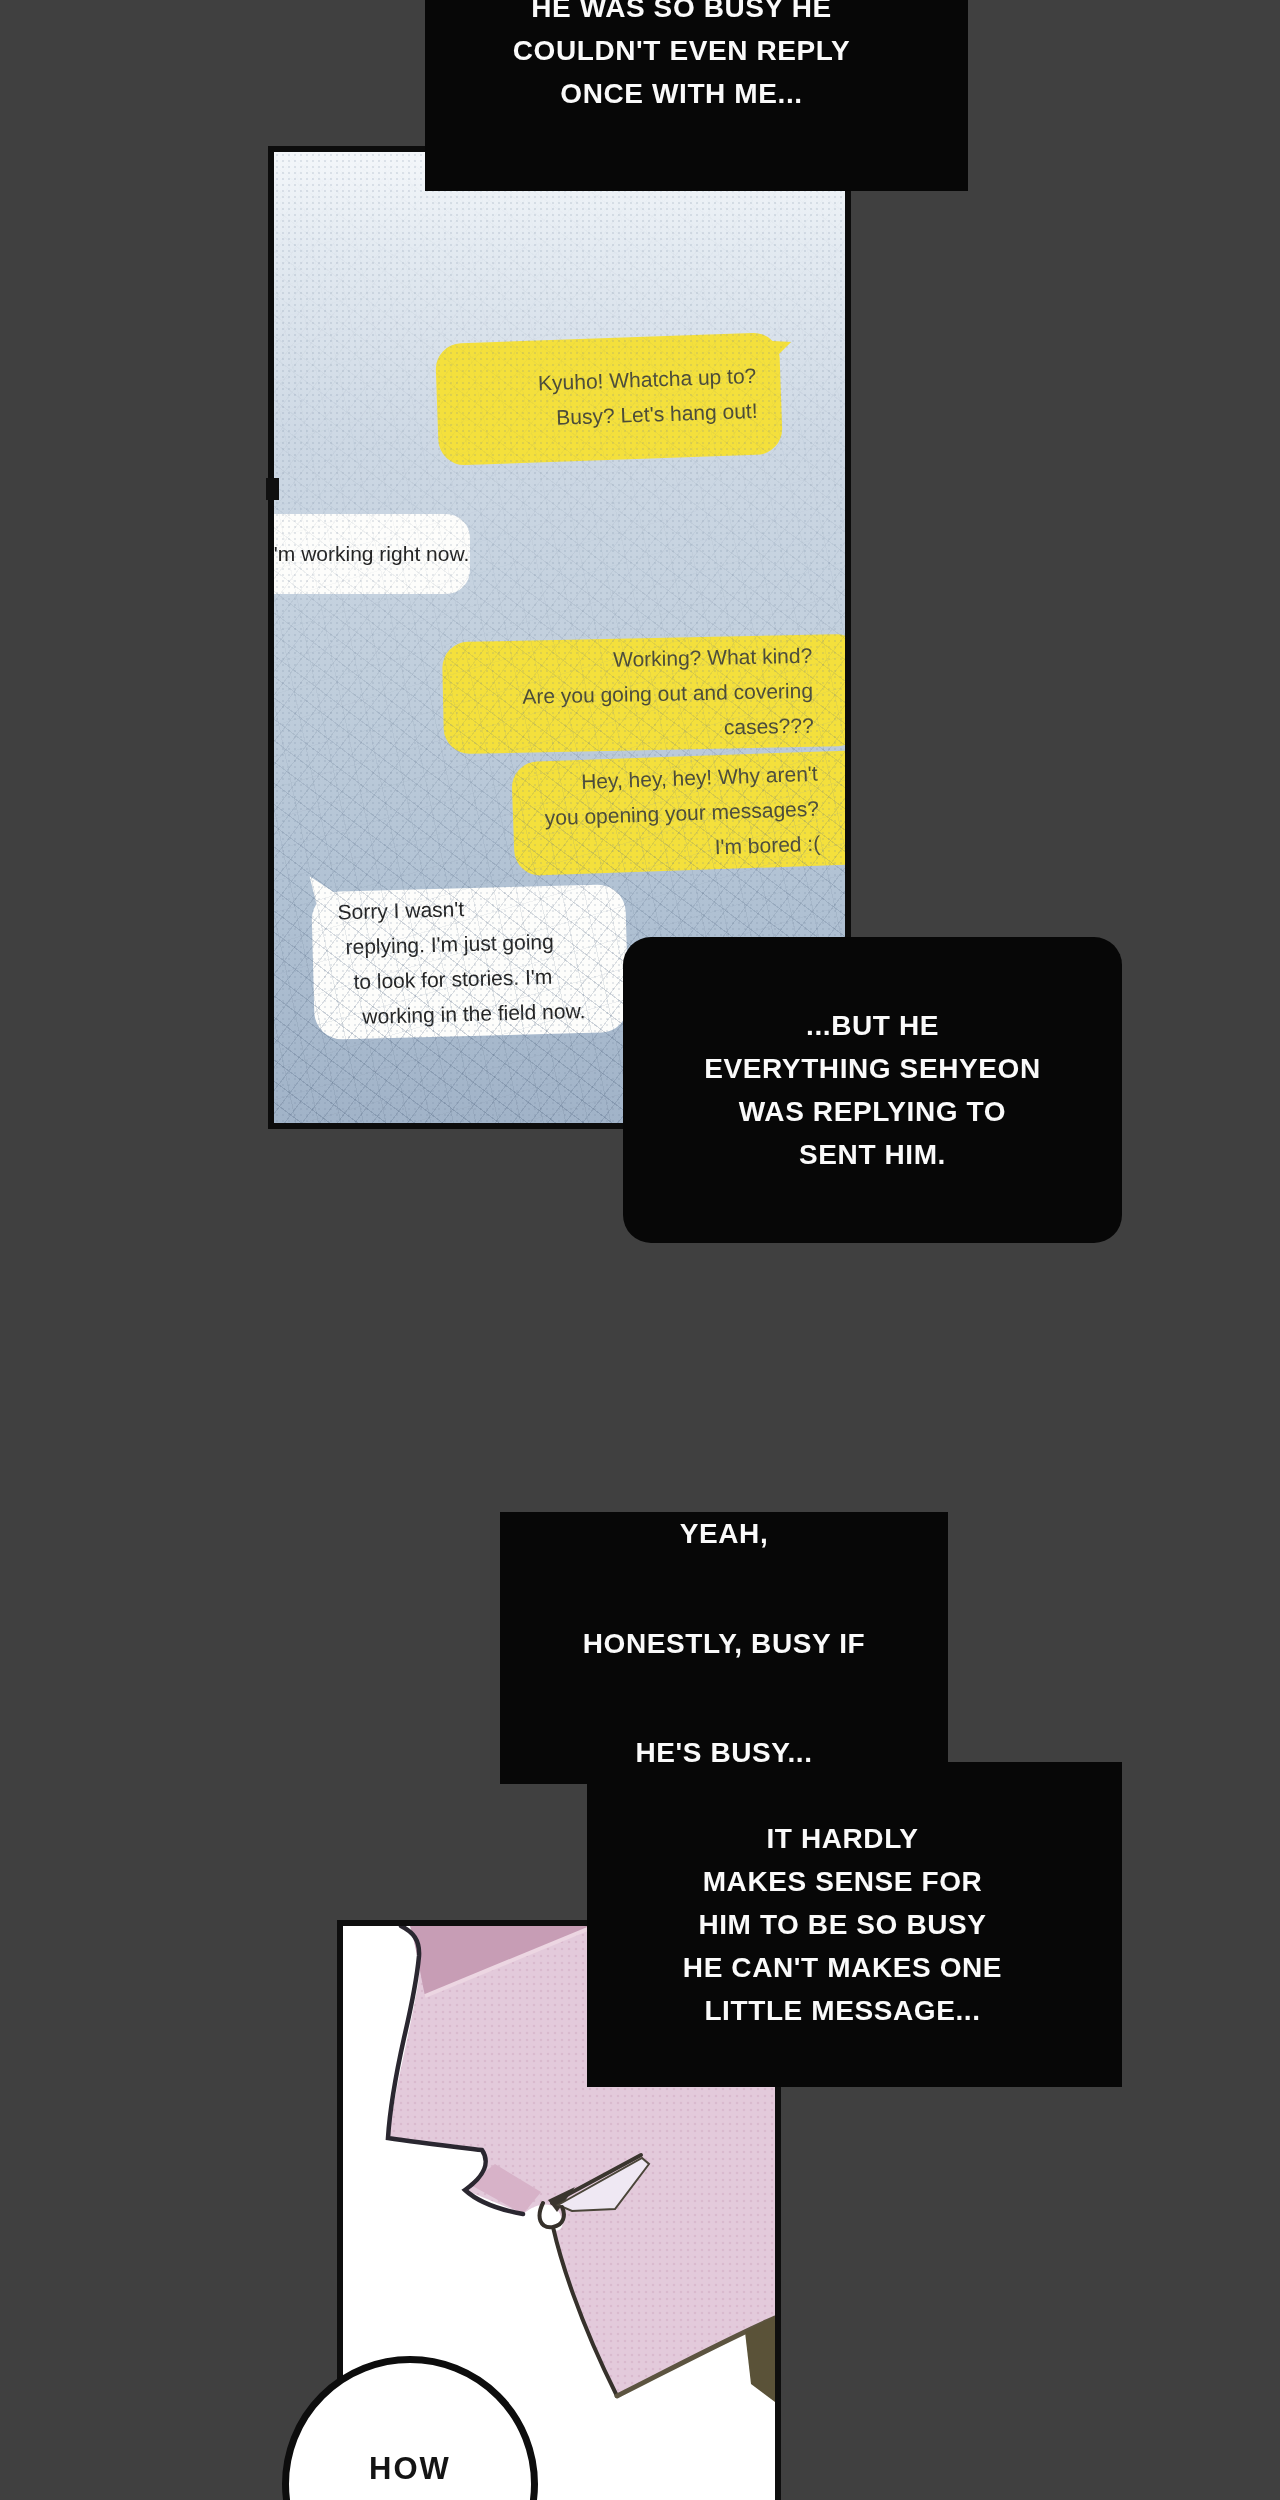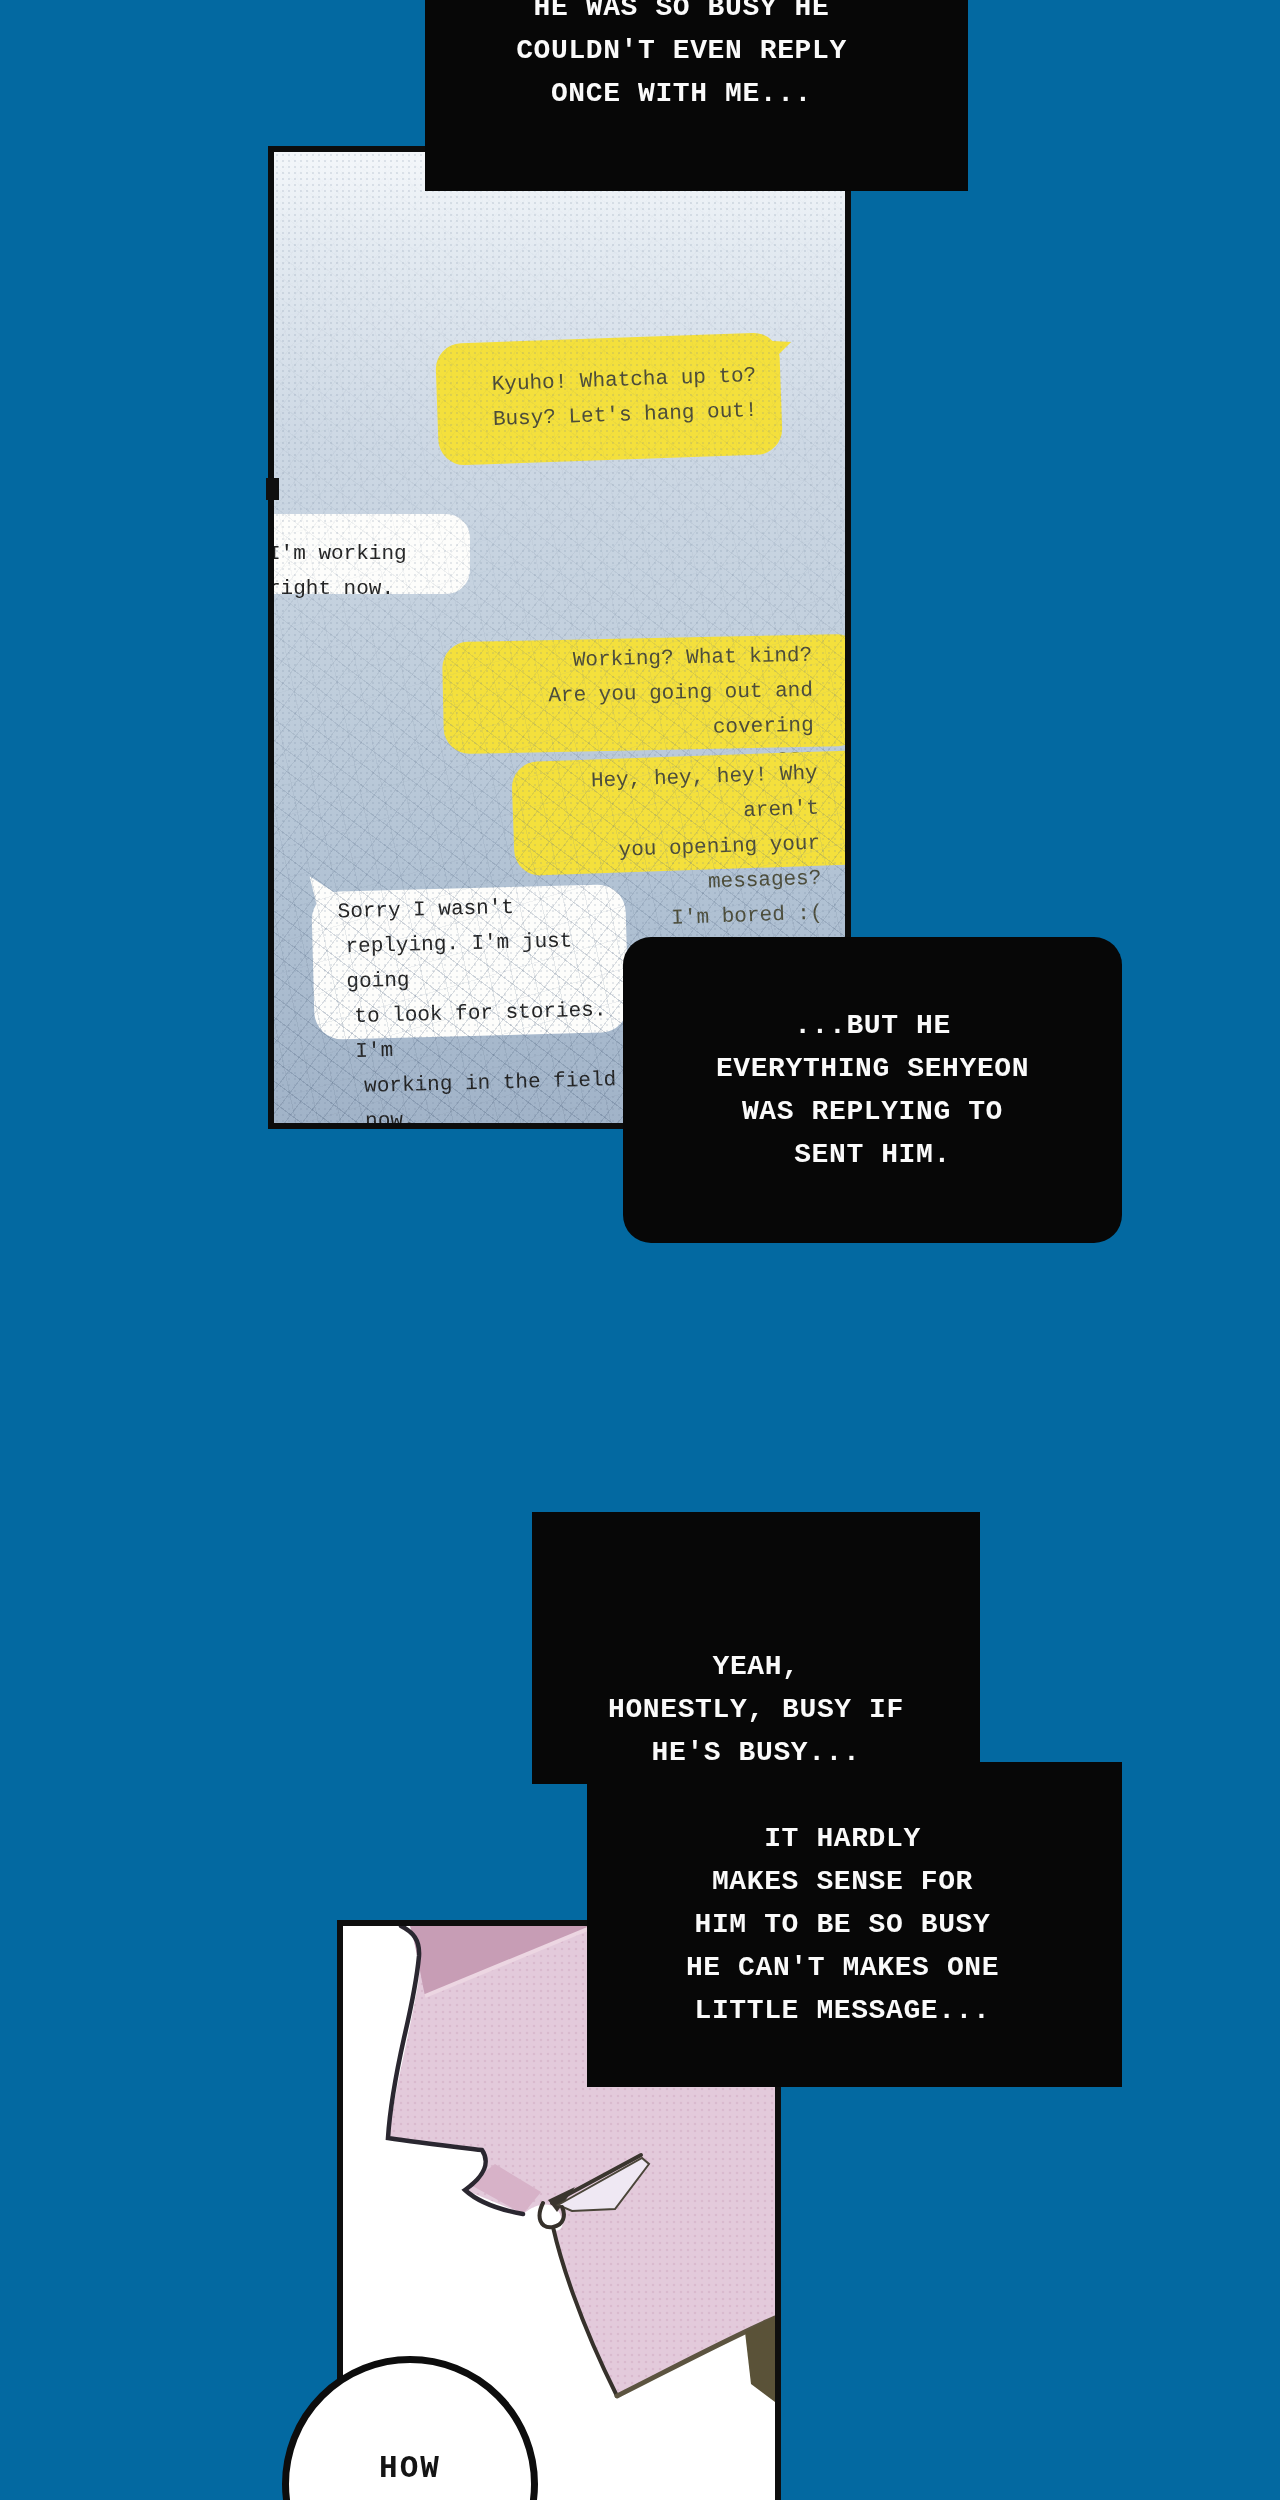--- a/index.html
+++ b/index.html
@@ -1,30 +1,30 @@
 <!DOCTYPE html>
 <html><head>
 <meta charset="utf-8">
 <style>
   html,body{margin:0;padding:0;background:#ffffff;}
   .page{
-    position:relative;width:1280px;height:2500px;overflow:hidden;background:#0369a1;
-    font-family:Liberation Mono, monospace;
+    position:relative;width:1280px;height:2500px;overflow:hidden;background:#404040;
+    font-family:Liberation Sans, sans-serif;
   }
 
   
   .caption{
     position:absolute;background:#070707;color:#fafafa;font-weight:bold;
     font-size:28px;line-height:43px;letter-spacing:.6px;text-align:center;
     box-sizing:border-box;z-index:5;
   }
   .caption span{display:block;}
   #cap1{left:425px;top:-60px;width:543px;height:251px;padding:46px 30px 0 0;}
   #cap2{left:623px;top:937px;width:499px;height:306px;display:flex;flex-direction:column;justify-content:center;border-radius:28px;}
-  #cap3{left:532px;top:1512px;width:448px;height:272px;display:flex;flex-direction:column;justify-content:flex-end;padding-bottom:10px;}
+  #cap3{left:500px;top:1512px;width:448px;height:272px;display:flex;flex-direction:column;justify-content:space-between;padding-bottom:10px;}
   #cap4{left:587px;top:1762px;width:535px;height:325px;display:flex;flex-direction:column;justify-content:center;padding-right:24px;}
 
   
   .chat-panel{
     position:absolute;left:268px;top:146px;width:583px;height:983px;
     border:6px solid #0c0c0c;box-sizing:border-box;z-index:1;
     background:linear-gradient(180deg,#f4f7fa 0%,#e3eaf1 10%,#cdd8e4 30%,#c0cedc 55%,#b0c1d3 78%,#a1b3c8 100%);
   }
   .chat-inner{position:absolute;inset:0;overflow:hidden;}
   .halftone{

